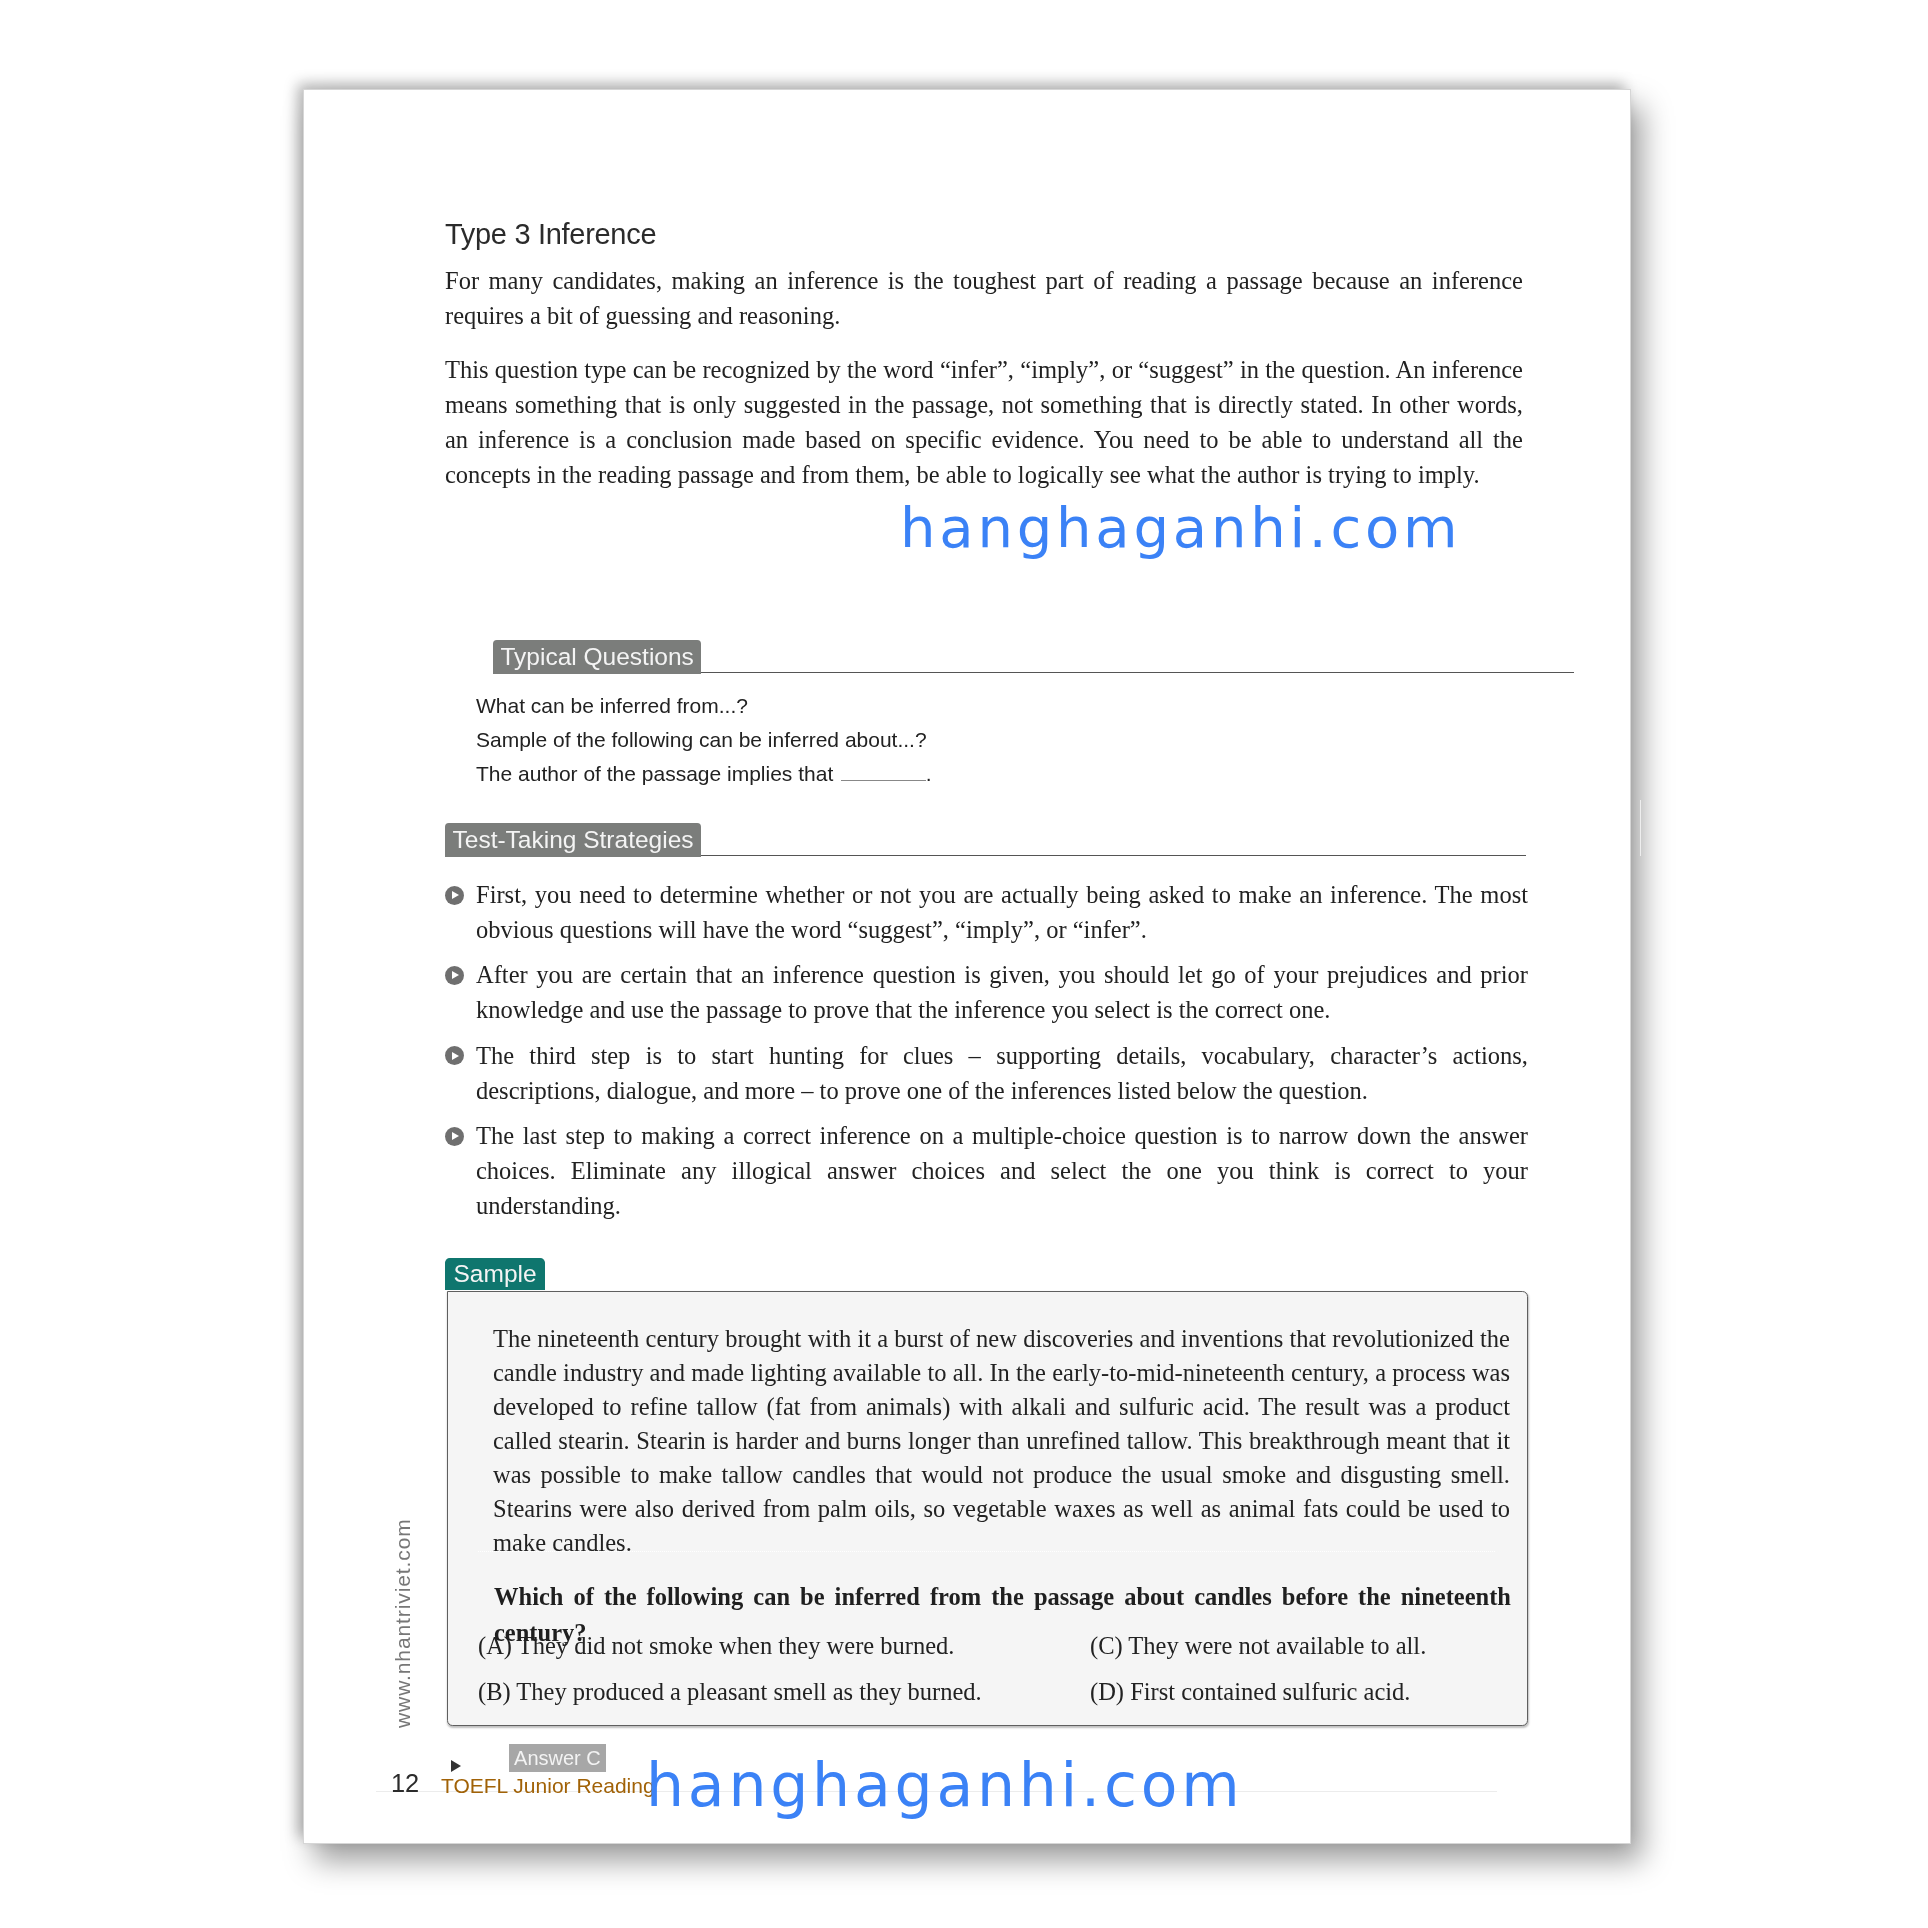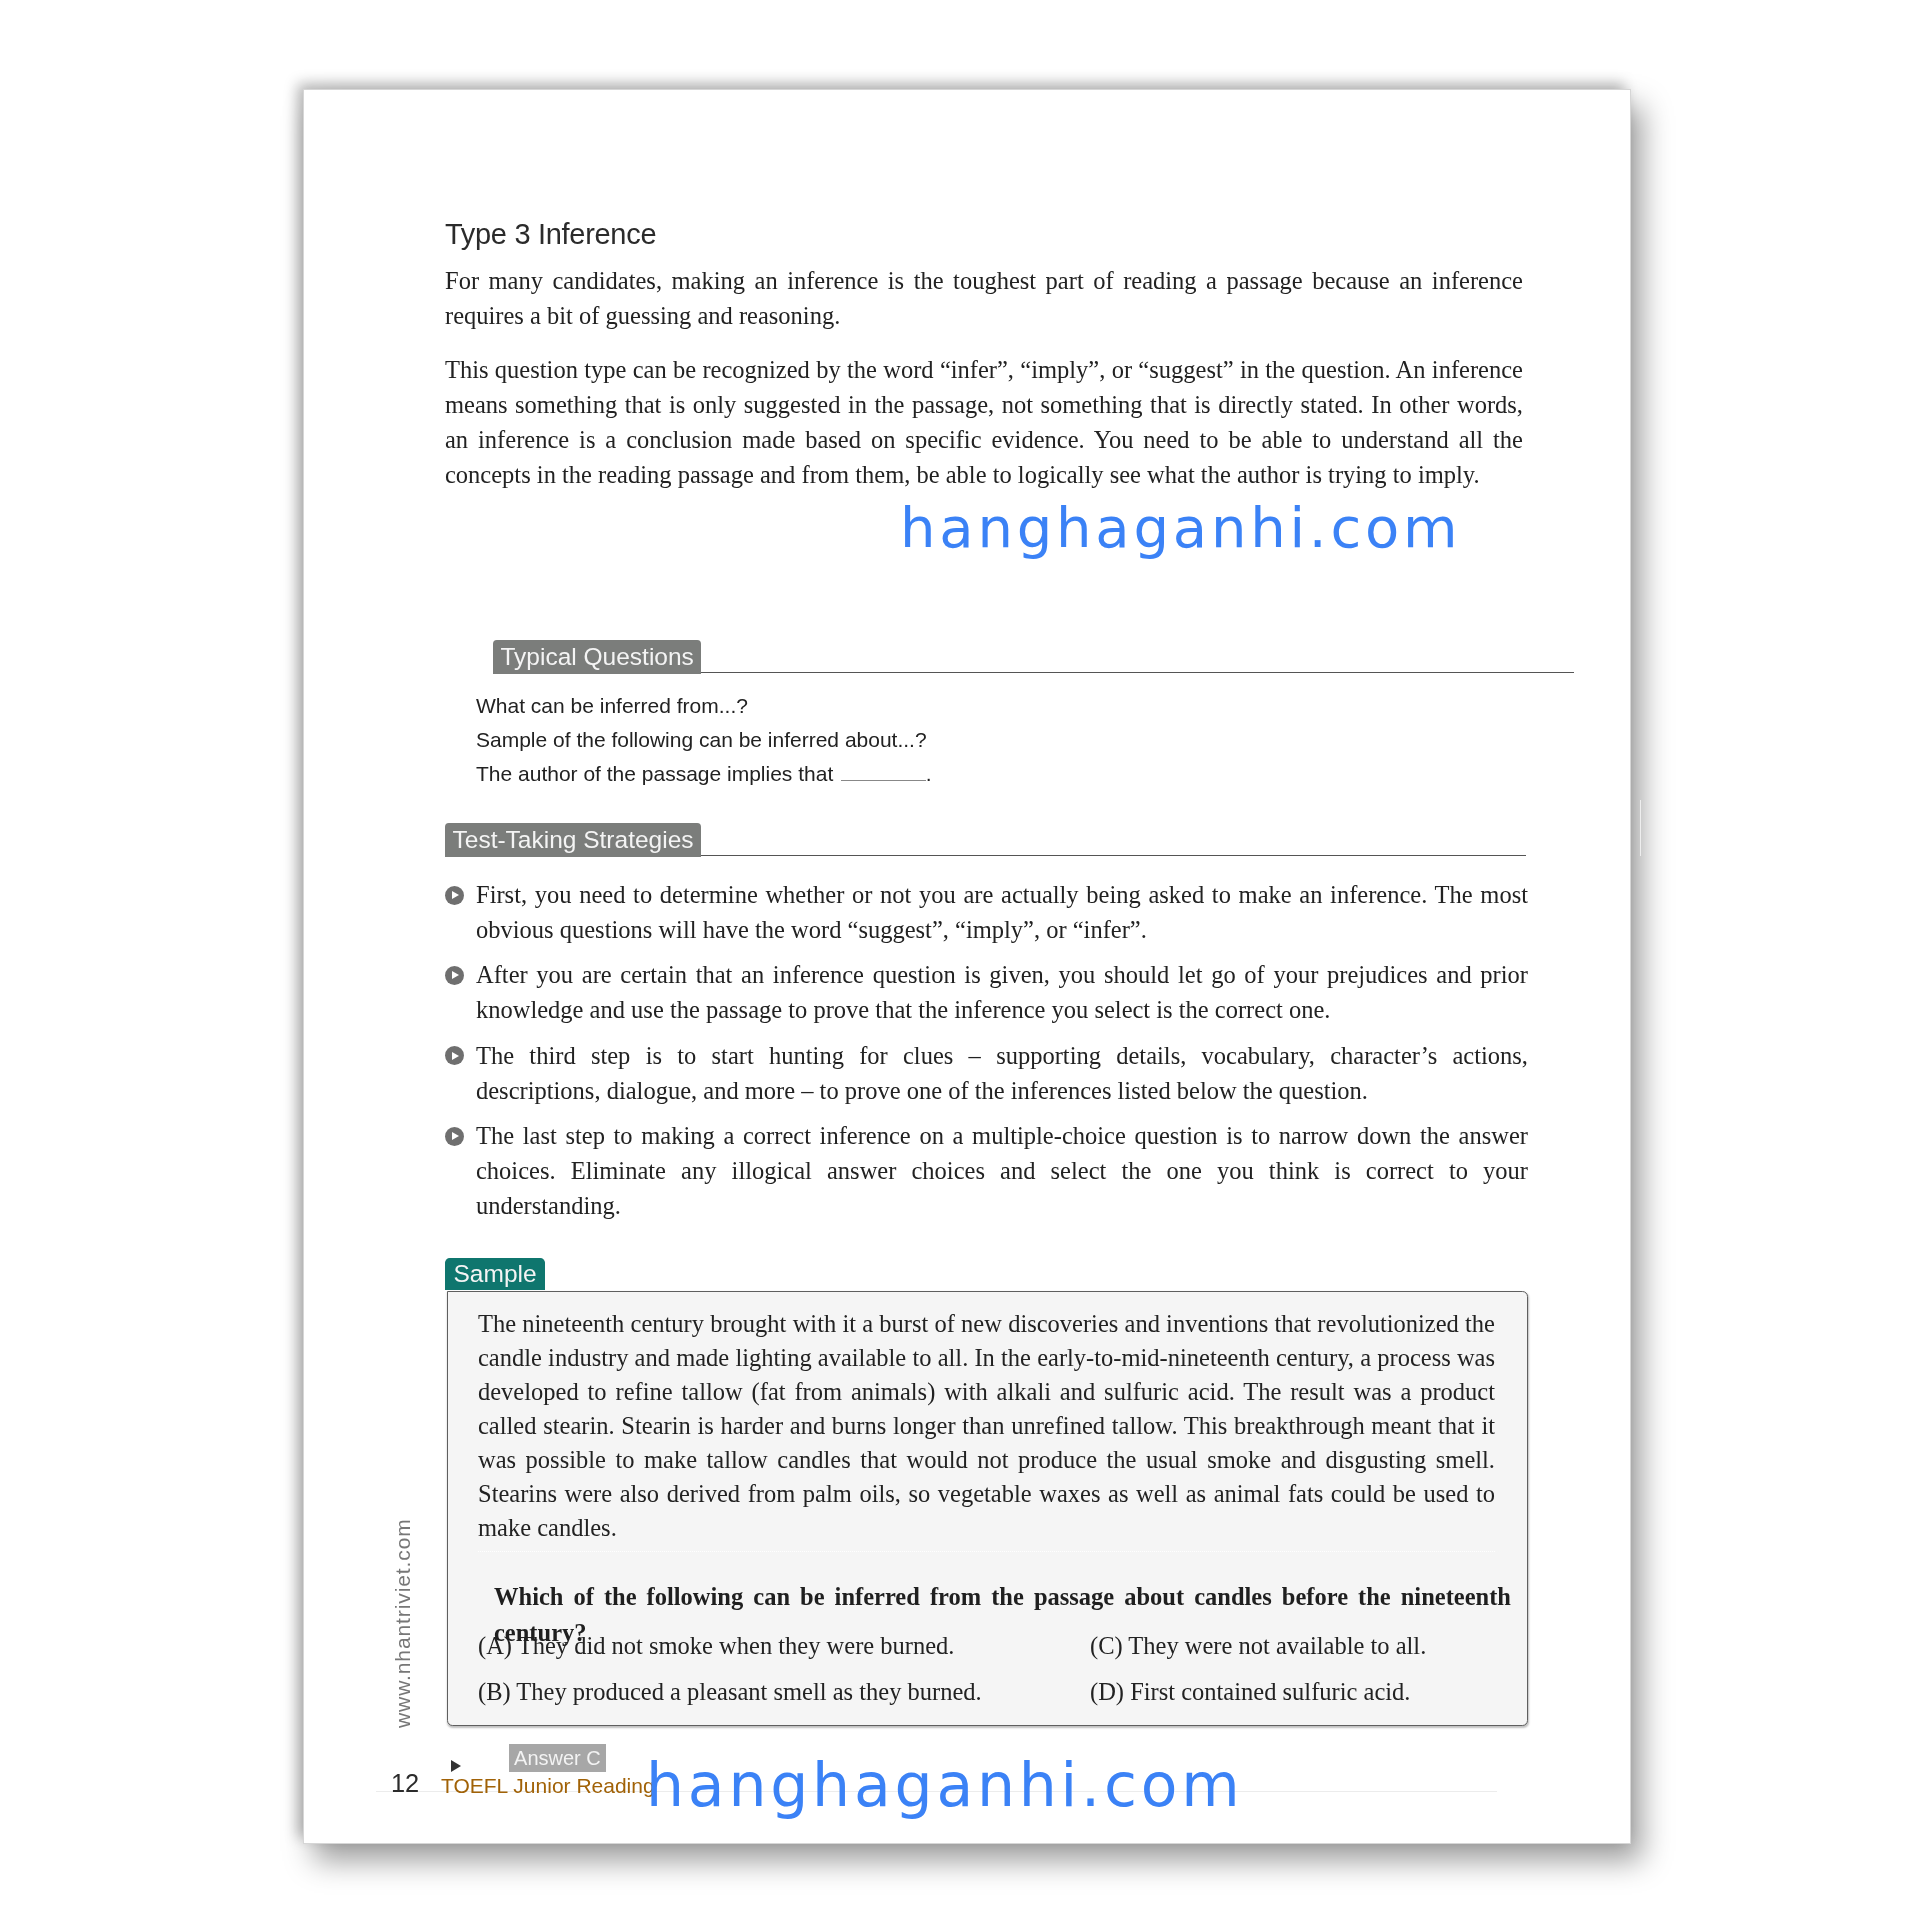--- a/index.html
+++ b/index.html
@@ -55,21 +55,21 @@
   .sample-tab {
     position: absolute; left: 141px; top: 1168px; background: #0f766e; color: #f4f4f4;
     font-size: 24.5px; line-height: 32px; padding: 0 8.5px; border-radius: 4.7px 4.7px 0 0;
   }
   .sample-box {
     position: absolute; left: 143px; top: 1201px; width: 1079px; height: 433px;
     background: #f5f5f5; border: 1.9px solid #5f5f5f; border-radius: 0 5.6px 5.6px 5.6px;
     box-shadow: 0.9px 1.9px 1.9px rgba(0,0,0,0.25);
   }
   .sample-passage {
-    position: absolute; left: 30px; top: 15px; width: 1017px; margin: 0;
+    position: absolute; left: 30px; top: 15px; width: 1017px; margin: 15px;
     font-size: 24.5px; line-height: 34px; color: #222; text-align: justify;
   }
   .dotted-sep {
     position: absolute; left: 30px; top: 259px; width: 1017px; border-top: 1.9px dotted #ffffff;
   }
   .sample-question {
     position: absolute; left: 30px; top: 271px; width: 1017px; margin: 16px;
     font-size: 24.5px; line-height: 36px; color: #1f1f1f; font-weight: bold; text-align: justify;
   }
   .choices {

